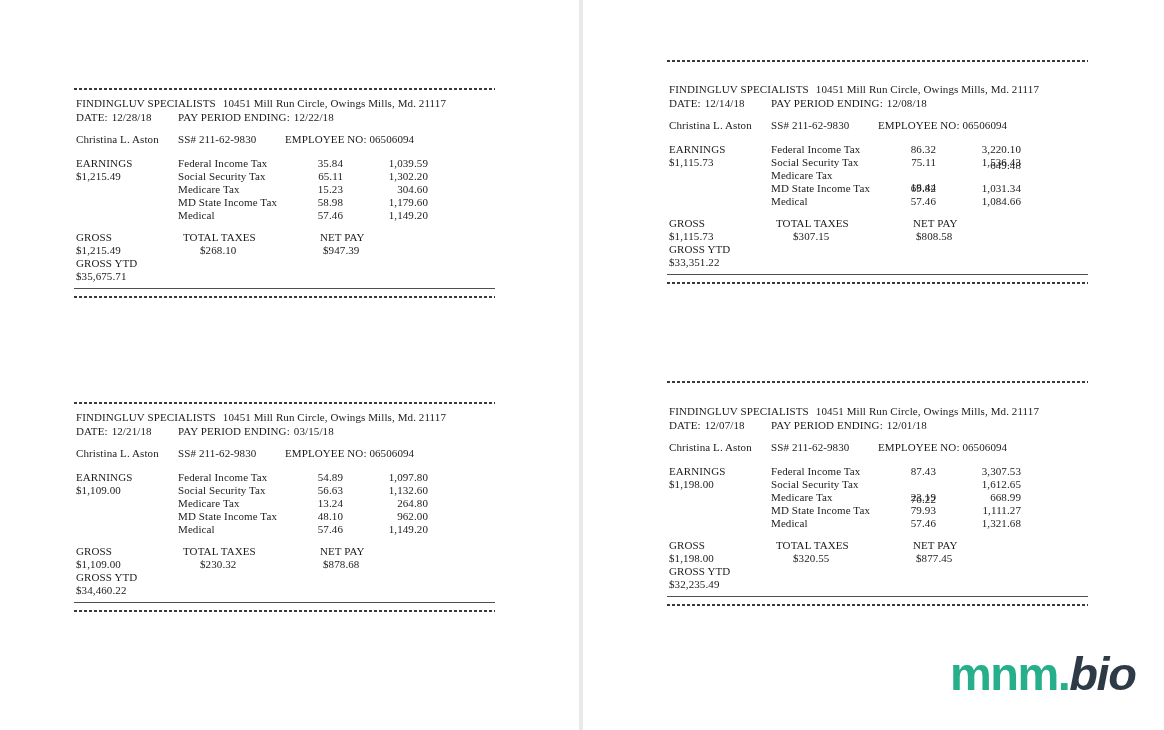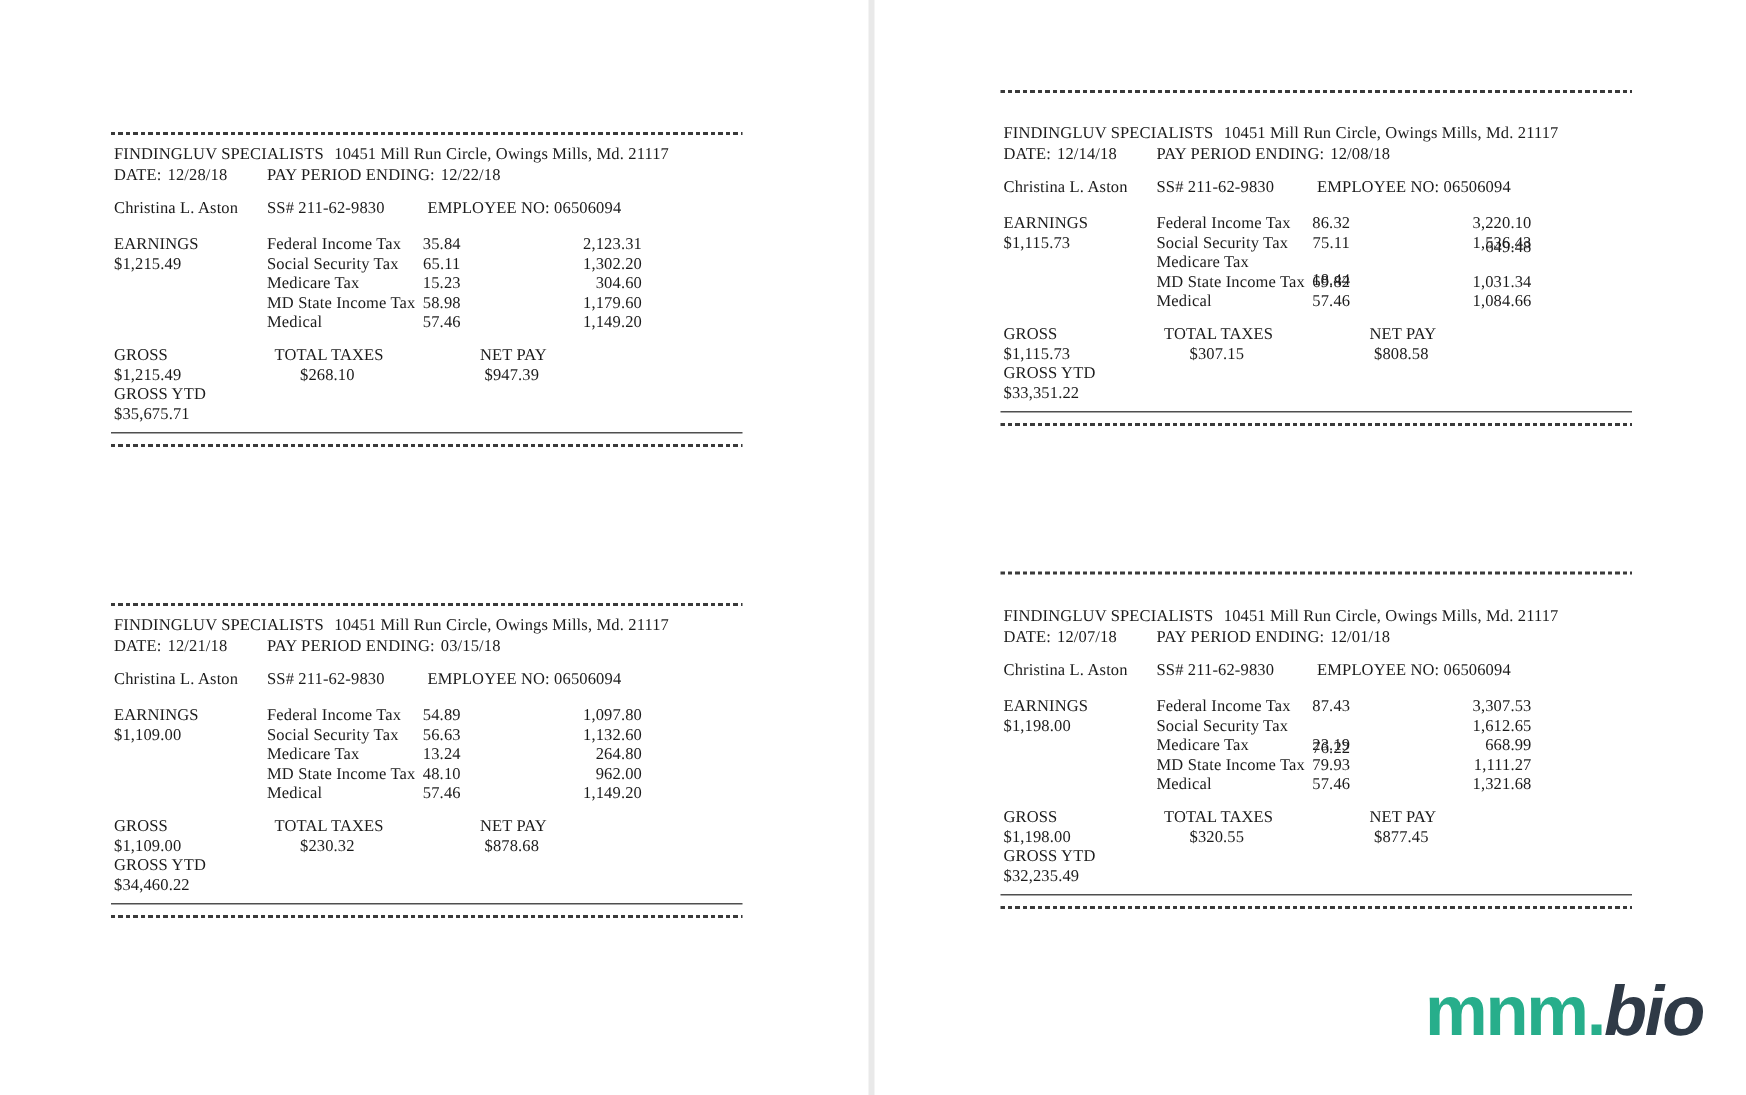--- a/index.html
+++ b/index.html
@@ -8,21 +8,21 @@
     background:#ffffff;font-family:"Liberation Serif",serif;
   }
   #doc{position:absolute;left:0;top:0;width:1164px;height:730px;}
   #divider{position:absolute;left:579px;top:0;width:4px;height:730px;background:#e9e9e9;}
   .stub{
     position:absolute;width:418px;height:214px;
     font-family:"Liberation Serif",serif;font-weight:400;
     font-size:11px;line-height:13px;color:#1b1b1b;letter-spacing:.1px;
   }
   .abs{position:absolute;white-space:nowrap;}
-  .cur{left:170px;width:97px;text-align:center;}
+  .cur{left:170px;width:97px;text-align:right;}
   .ytd{left:256px;width:96px;text-align:right;}
   .addr{margin-left:7px;}
   .val{margin-left:4px;margin-top:44px;}
   .dashline{
     position:absolute;left:-2px;width:421px;height:2px;
     background:repeating-linear-gradient(90deg,#3a3a3a 0 3px,transparent 3px 5px);
   }
   .dashtop{top:-9px;}
   .dashbottom{top:199px;}
   .solidline{position:absolute;top:191px;left:-2px;width:421px;height:1px;background:#4f4f4f;}
@@ -52,21 +52,21 @@
 
     <div class="abs" style="top:36px;left:0">Christina L. Aston</div>
     <div class="abs" style="top:36px;left:102px">SS# 211-62-9830</div>
     <div class="abs" style="top:36px;left:209px">EMPLOYEE NO: 06506094</div>
 
     <div class="abs" style="top:60px;left:0">EARNINGS</div>
     <div class="abs" style="top:73px;left:0">$1,215.49</div>
 
     <div class="abs" style="top:60px;left:102px">Federal Income Tax</div>
     <div class="abs cur" style="top:60px">35.84</div>
-    <div class="abs ytd" style="top:60px">2,123.31</div>
+    <div class="abs ytd" style="top:60px">1,039.59</div>
 
     <div class="abs" style="top:73px;left:102px">Social Security Tax</div>
     <div class="abs cur" style="top:73px">65.11</div>
     <div class="abs ytd" style="top:73px">1,302.20</div>
 
     <div class="abs" style="top:86px;left:102px">Medicare Tax</div>
     <div class="abs cur" style="top:86px">15.23</div>
     <div class="abs ytd" style="top:86px">304.60</div>
 
     <div class="abs" style="top:99px;left:102px">MD State Income Tax</div>

